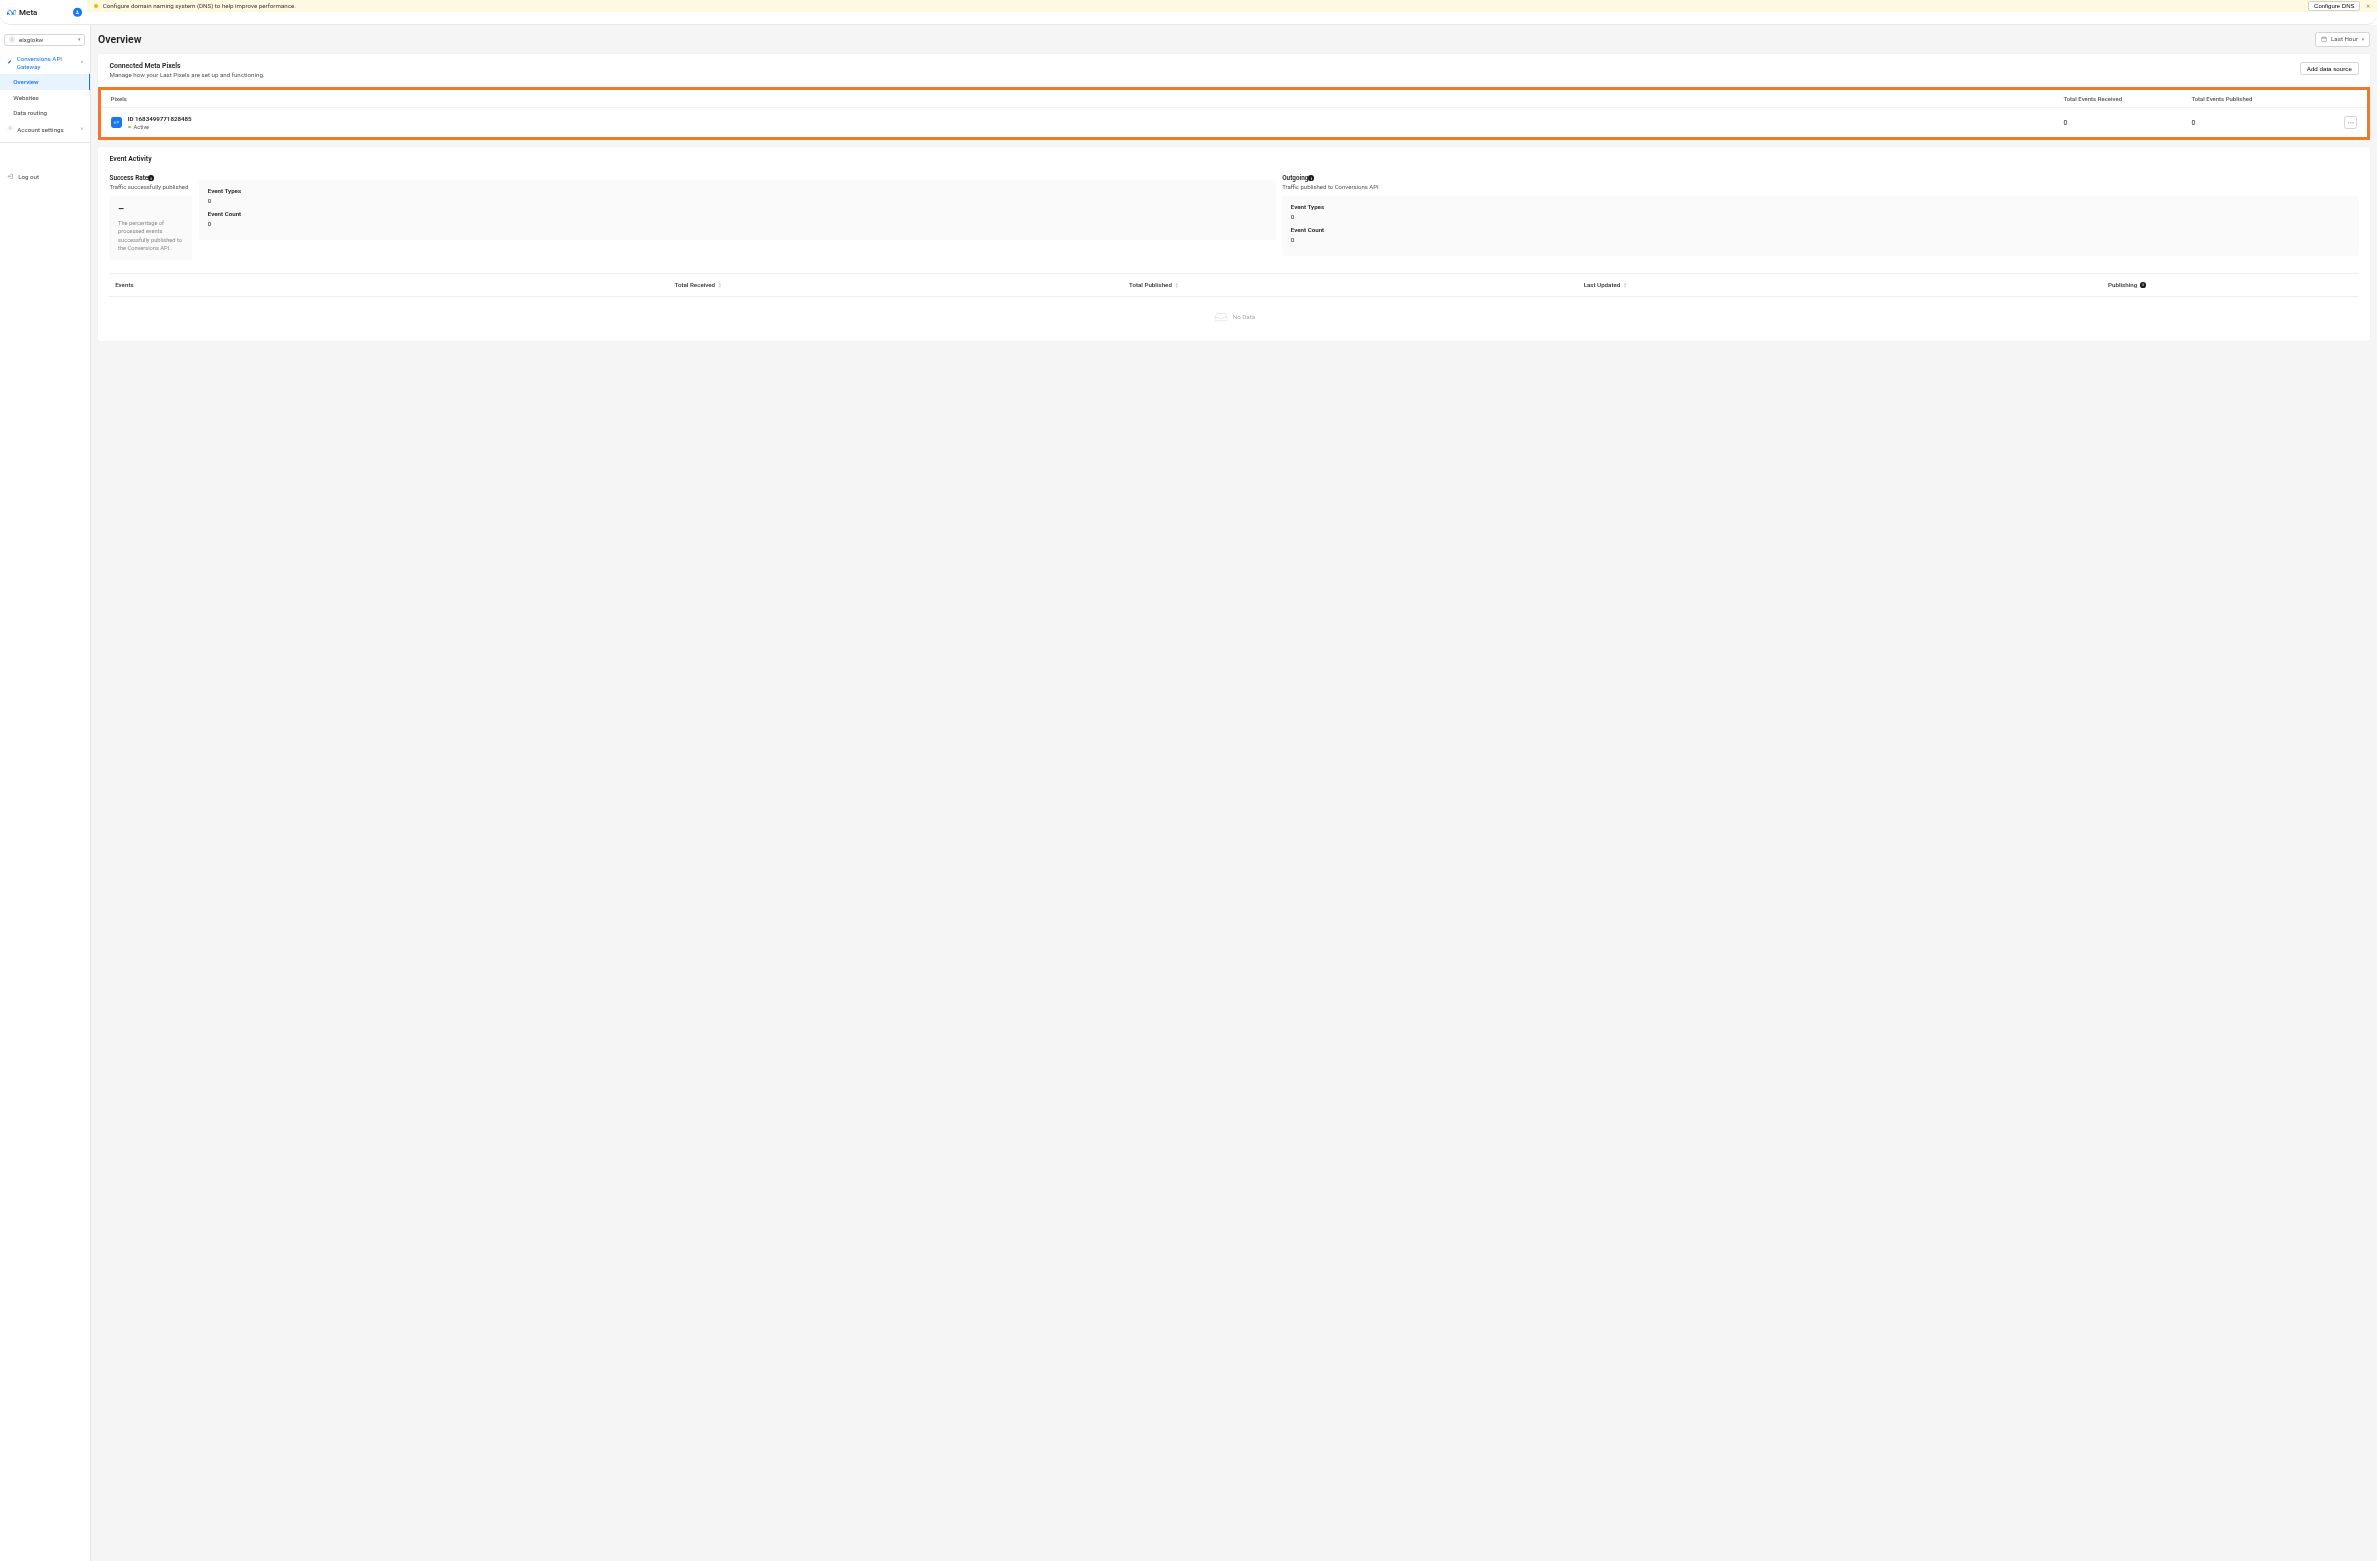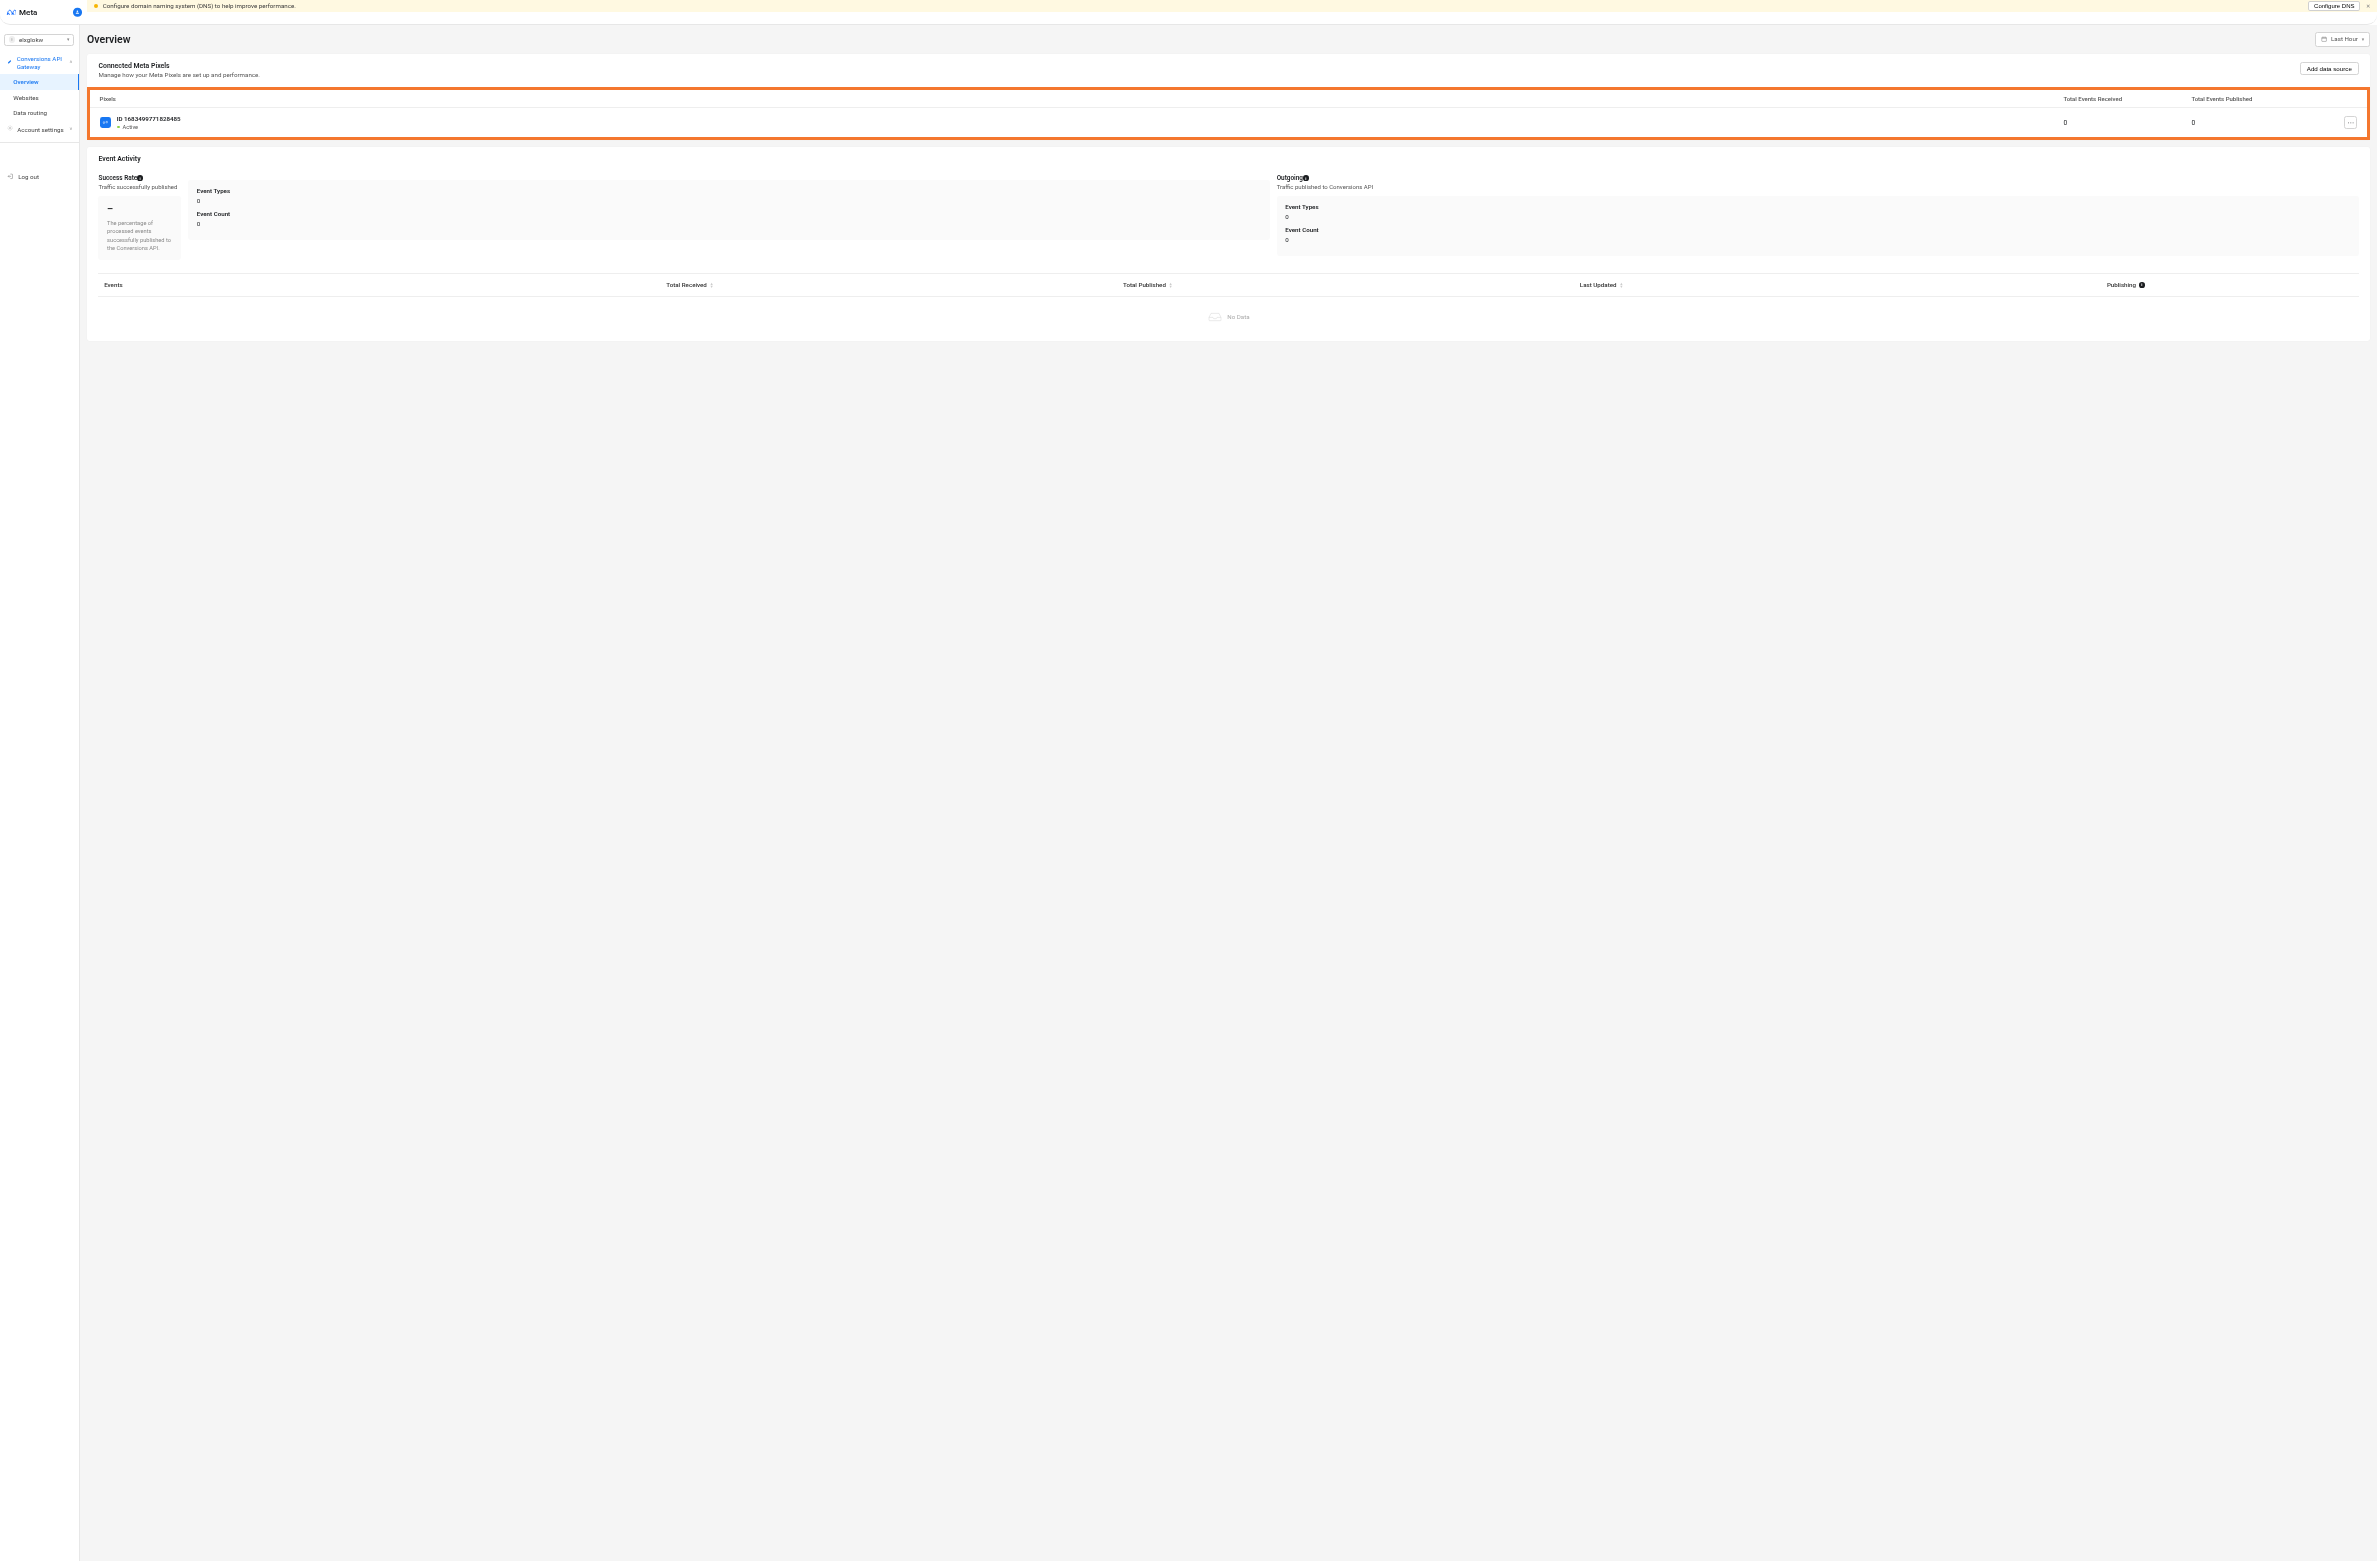--- a/index.html
+++ b/index.html
@@ -71,21 +71,21 @@
     cursor: pointer;
     margin-right: 5.7px;
   }
   .banner-close {
     color: #888; cursor: pointer; font-size: 5.2px;
   }
 
   
   .shell { display: flex; }
   .sidebar {
-    width: 80px;
+    width: 91px;
     border-right: 0.5px solid #e7e7e7;
     min-height: calc(100vh - 25px);
     padding-top: 8.6px;
     display: flex;
     flex-direction: column;
   }
   .account-pill {
     margin: 0 4.8px 4.8px 3.8px;
     border: 0.5px solid #d4d4d4;
     border-radius: 2.4px;
@@ -346,21 +346,21 @@
         </svg>
         <span>Last Hour</span>
         <span class="chev">▾</span>
       </div>
     </div>
 
     <section class="card">
       <div class="card-head">
         <div>
           <div class="card-title">Connected Meta Pixels</div>
-          <div class="card-sub">Manage how your Meta Pixels are set up and performance.</div>
+          <div class="card-sub">Manage how your Last Pixels are set up and functioning.</div>
         </div>
         <button class="add-btn">Add data source</button>
       </div>
 
       <div class="highlight-wrap">
         <div class="pix-head">
           <div>Pixels</div>
           <div>Total Events Received</div>
           <div>Total Events Published</div>
           <div></div>

